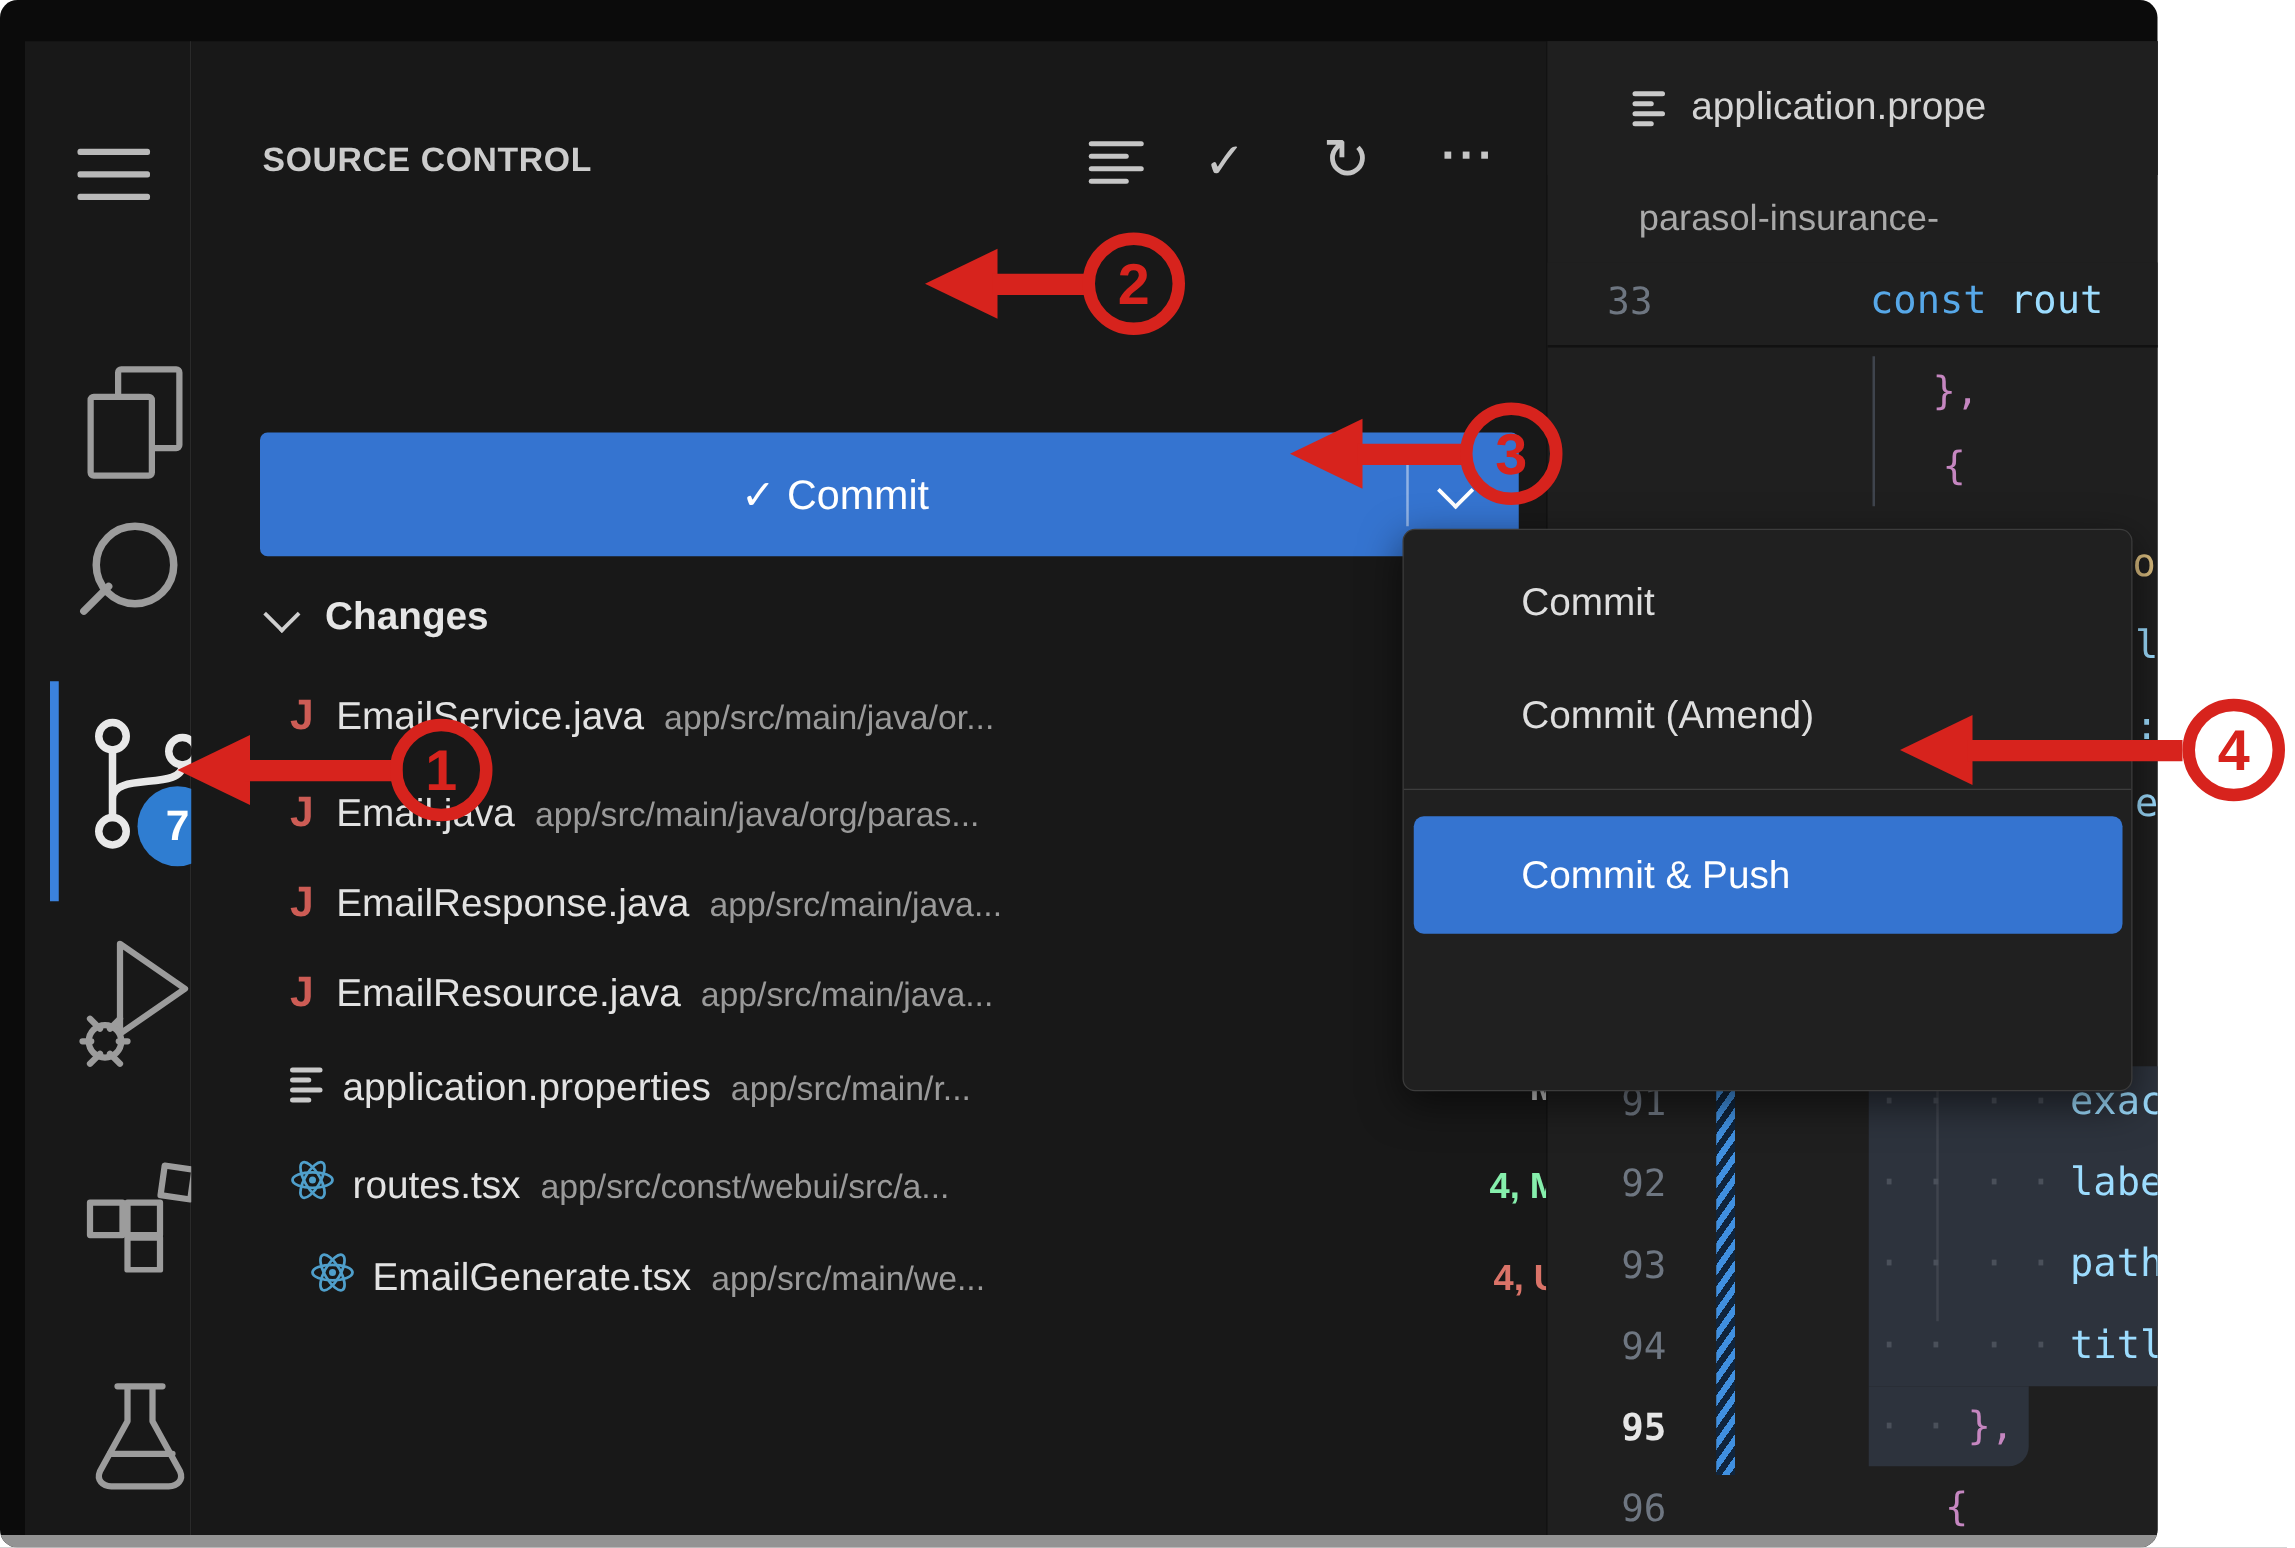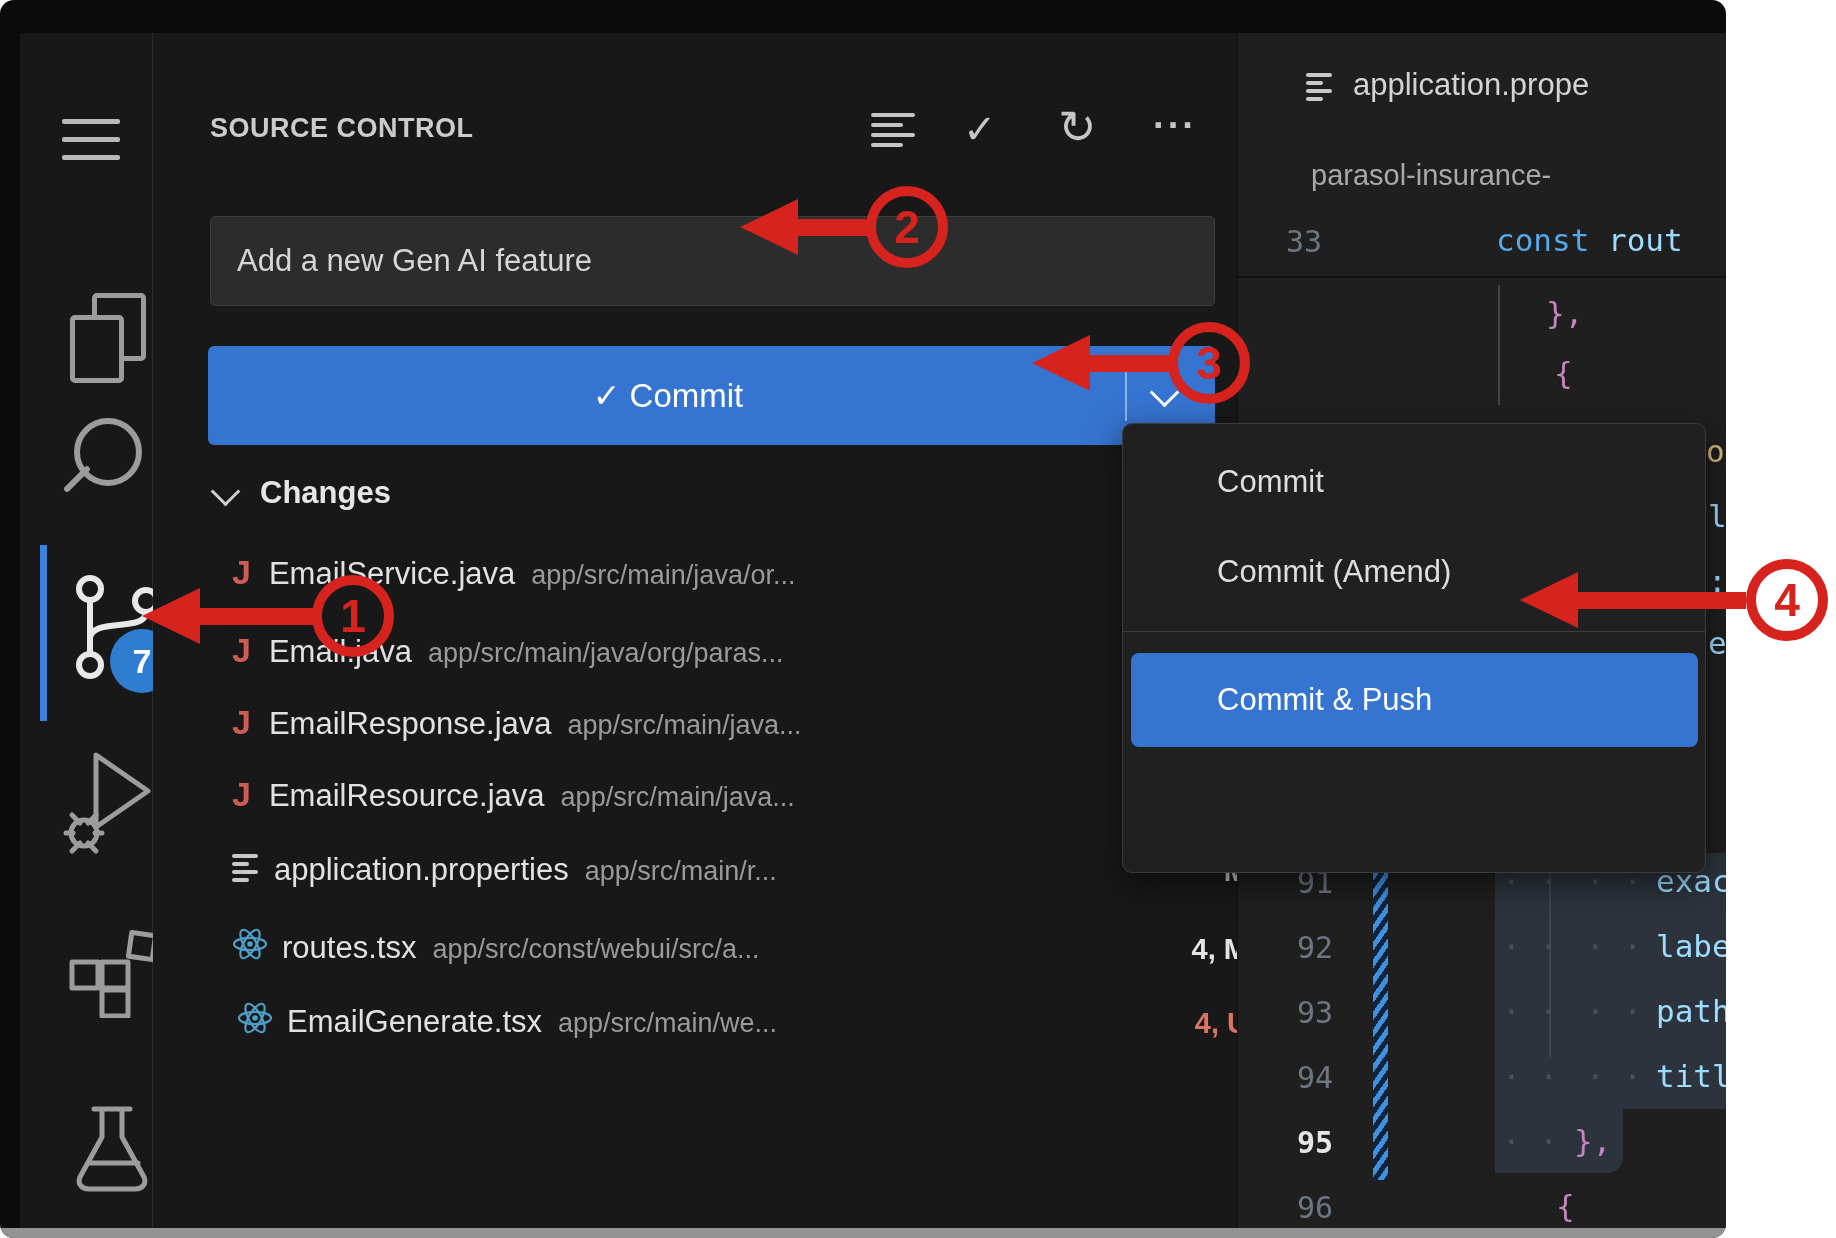--- a/index.html
+++ b/index.html
@@ -138,21 +138,20 @@
       <div class="abs listico" style="left:718px;top:80px;width:44px;height:34px;">
         <b style="left:0;top:0;width:44px;"></b>
           <b style="left:0;top:10px;width:32px;"></b>
         <b style="left:0;top:20px;width:44px;"></b>
           <b style="left:0;top:30px;width:32px;"></b>
       </div>
       <div class="tb-icon" style="left:810px;top:76px;">✓</div>
       <div class="tb-icon" style="left:905px;top:74px;font-size:46px;">↻</div>
       <div class="tb-icon" style="left:1000px;top:72px;font-size:38px;font-weight:700;letter-spacing:2px;">···</div>
 
-      <div id="commit-input" style="left:57px;">Add a new Gen AI feature</div>
 
       <div id="commit-btn" style="left:55px;">
         <div class="lbl"><span>✓</span>&nbsp;<span>Commit</span></div>
         <div class="abs" style="left:917px;top:25px;width:2px;height:50px;background:rgba(255,255,255,.45);"></div>
         <div class="chev" style="left:946px;top:36px;"></div>
       </div>
 
       <div class="chev chev-gray" style="left:62px;top:448px;"></div>
       <div class="abs changes-lbl" style="left:107px;top:442px;">Changes</div>
 
@@ -179,22 +178,22 @@
           <svg width="36" height="36" viewBox="0 0 36 36">
             <g stroke="#4f9fcb" stroke-width="2.2" fill="none">
               <ellipse cx="18" cy="18" rx="16" ry="6.2"></ellipse>
               <ellipse cx="18" cy="18" rx="16" ry="6.2" transform="rotate(60 18 18)"></ellipse>
               <ellipse cx="18" cy="18" rx="16" ry="6.2" transform="rotate(120 18 18)"></ellipse>
             </g>
               <circle cx="18" cy="18" r="2.8" fill="#4f9fcb"></circle>
           </svg>
         </span><span class="frow-name">routes.tsx</span><span class="frow-path">app/src/const/webui/src/a...</span>
       </div>
-      <div class="badge" style="left:975px;top:900px;color:#e5e5e5;">4, M</div>
-      <div class="frow" style="left:84px;top:952px;">
+      <div class="badge" style="left:975px;top:900px;color:#86efac;">4, M</div>
+      <div class="frow" style="left:95px;top:952px;">
         <span style="display:inline-block;margin-right:14px;position:relative;top:4px;">
           <svg width="36" height="36" viewBox="0 0 36 36">
             <g stroke="#4f9fcb" stroke-width="2.2" fill="none">
               <ellipse cx="18" cy="18" rx="16" ry="6.2"></ellipse>
               <ellipse cx="18" cy="18" rx="16" ry="6.2" transform="rotate(60 18 18)"></ellipse>
               <ellipse cx="18" cy="18" rx="16" ry="6.2" transform="rotate(120 18 18)"></ellipse>
             </g>
               <circle cx="18" cy="18" r="2.8" fill="#4f9fcb"></circle>
           </svg>
         </span><span class="frow-name">EmailGenerate.tsx</span><span class="frow-path">app/src/main/we...</span>

